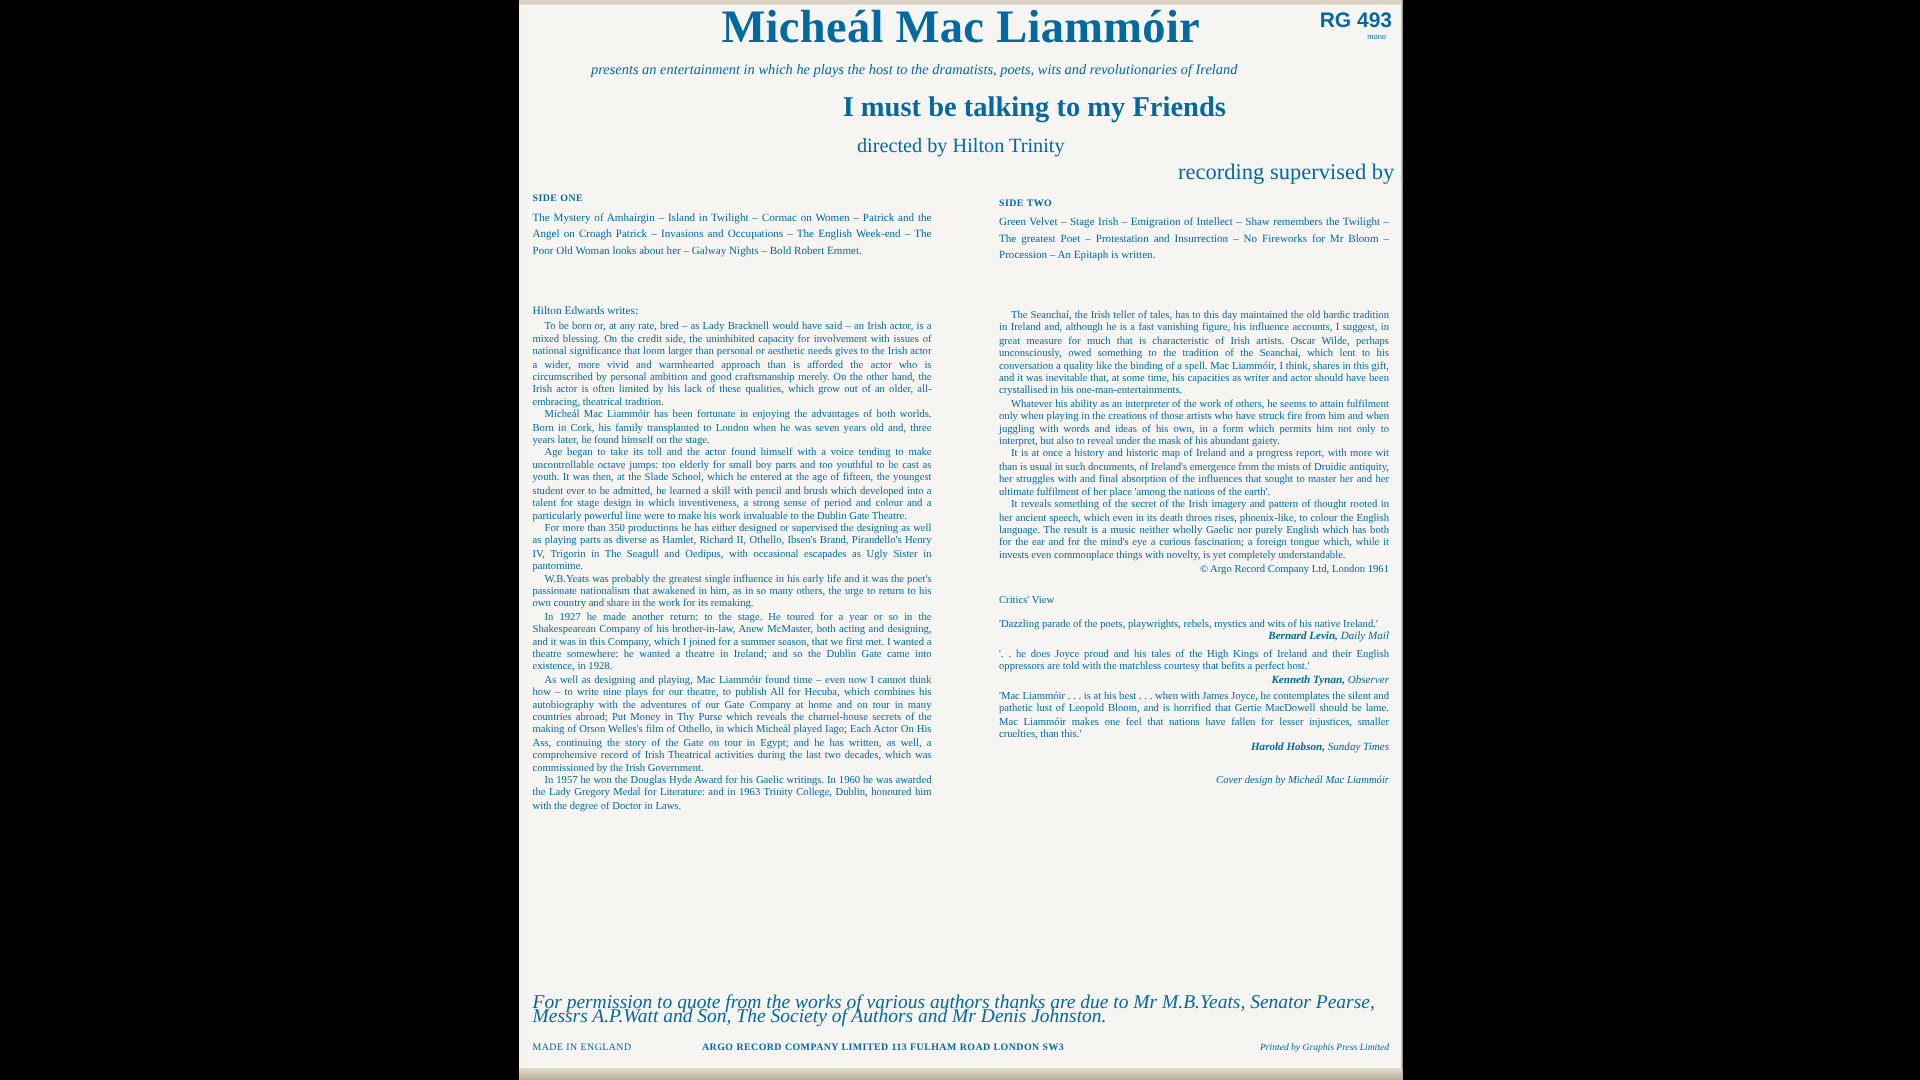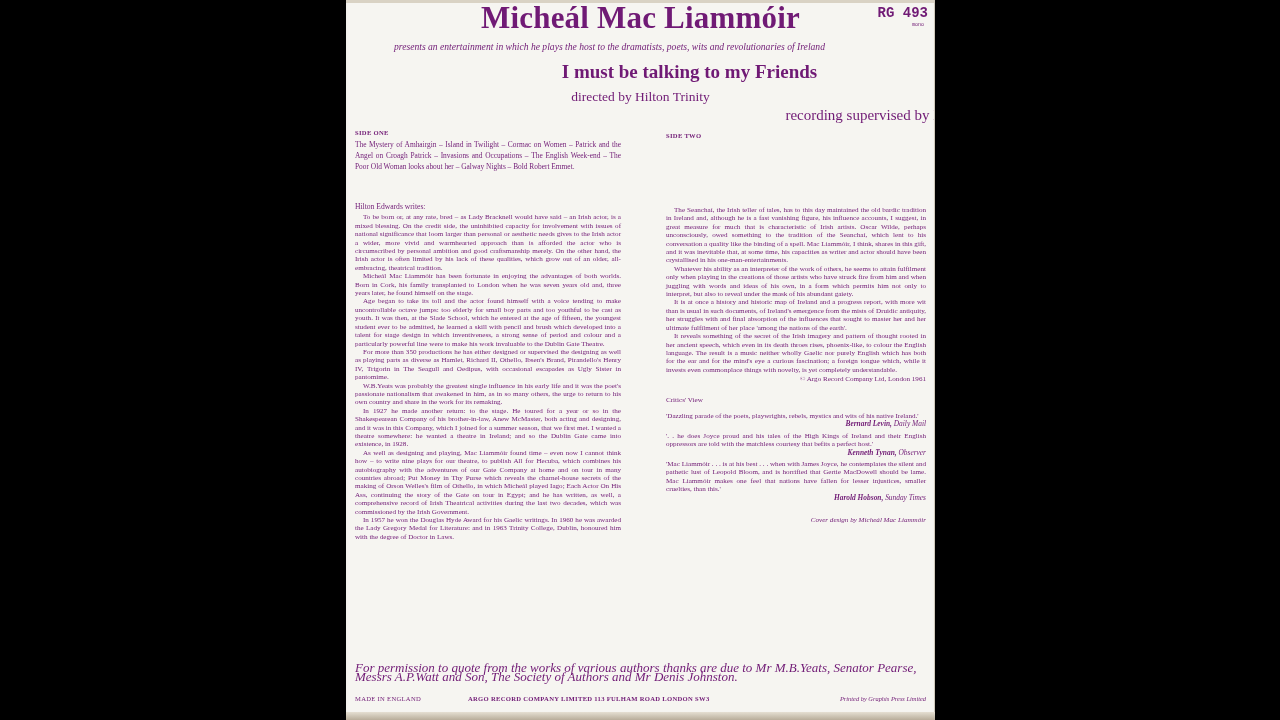--- a/index.html
+++ b/index.html
@@ -2,35 +2,35 @@
 <html><head>
 <meta charset="utf-8">
 <style>
   html, body { margin: 0; padding: 0; }
   body {
     width: 1280px; height: 720px; background: #000; position: relative; overflow: hidden;
     font-family: "Liberation Serif", "DejaVu Serif", serif;
   }
   .sheet {
     position: absolute; left: 346px; top: 0; width: 589px; height: 720px;
-    background: #f6f5f1; color: #701a75; overflow: hidden;
+    background: #f6f5f1; color: #0369a1; overflow: hidden;
     box-shadow: inset 0 -6px 6px -4px #c9c2b4;
   }
   .sheet::after {
     content: ""; position: absolute; left: 0; right: 0; bottom: 0; height: 8px;
     background: linear-gradient(#e5dfd2, #b8ad9a);
   }
   .topline { position: absolute; left: 0; right: 0; top: 0; height: 3px; background: #d9d2c4; }
   .title {
     position: absolute; left: 0; width: 589px; top: 1px; text-align: center;
     font-weight: bold; font-size: 31px; letter-spacing: 0.2px; line-height: 34px;
   }
   .catalog {
     position: absolute; right: 7px; top: 6px; text-align: right;
-    font-family: Liberation Mono, monospace; font-weight: bold; font-size: 14px; line-height: 15px;
+    font-family: Liberation Sans, sans-serif; font-weight: bold; font-size: 14px; line-height: 15px;
   }
   .catalog .mono { display: block; font-size: 5px; font-weight: normal; line-height: 8px; margin-right: 4px; }
   .presents {
     position: absolute; left: 0; width: 527px; top: 41px; text-align: center;
     font-style: italic; font-size: 9.6px; line-height: 12px;
   }
   .subtitle {
     position: absolute; left: 0; width: 687px; top: 60px; text-align: center;
     font-weight: bold; font-size: 19px; line-height: 24px;
   }
@@ -91,20 +91,21 @@
     <p class="ind">Age began to take its toll and the actor found himself with a voice tending to make uncontrollable octave jumps: too elderly for small boy parts and too youthful to be cast as youth. It was then, at the Slade School, which he entered at the age of fifteen, the youngest student ever to be admitted, he learned a skill with pencil and brush which developed into a talent for stage design in which inventiveness, a strong sense of period and colour and a particularly powerful line were to make his work invaluable to the Dublin Gate Theatre.</p>
     <p class="ind">For more than 350 productions he has either designed or supervised the designing as well as playing parts as diverse as Hamlet, Richard II, Othello, Ibsen's Brand, Pirandello's Henry IV, Trigorin in The Seagull and Oedipus, with occasional escapades as Ugly Sister in pantomime.</p>
     <p class="ind">W.B.Yeats was probably the greatest single influence in his early life and it was the poet's passionate nationalism that awakened in him, as in so many others, the urge to return to his own country and share in the work for its remaking.</p>
     <p class="ind">In 1927 he made another return: to the stage. He toured for a year or so in the Shakespearean Company of his brother-in-law, Anew McMaster, both acting and designing, and it was in this Company, which I joined for a summer season, that we first met. I wanted a theatre somewhere: he wanted a theatre in Ireland; and so the Dublin Gate came into existence, in 1928.</p>
     <p class="ind">As well as designing and playing, Mac Liammóir found time – even now I cannot think how – to write nine plays for our theatre, to publish All for Hecuba, which combines his autobiography with the adventures of our Gate Company at home and on tour in many countries abroad; Put Money in Thy Purse which reveals the charnel-house secrets of the making of Orson Welles's film of Othello, in which Micheál played Iago; Each Actor On His Ass, continuing the story of the Gate on tour in Egypt; and he has written, as well, a comprehensive record of Irish Theatrical activities during the last two decades, which was commissioned by the Irish Government.</p>
     <p class="ind">In 1957 he won the Douglas Hyde Award for his Gaelic writings. In 1960 he was awarded the Lady Gregory Medal for Literature: and in 1963 Trinity College, Dublin, honoured him with the degree of Doctor in Laws.</p>
   </div>
 
   <div class="col col-right" style="top:132px;">
     <div class="side-head">SIDE TWO</div>
+    <p class="tracks">Green Velvet – Stage Irish – Emigration of Intellect – Shaw remembers the Twilight – The greatest Poet – Protestation and Insurrection – No Fireworks for Mr Bloom – Procession – An Epitaph is written.</p>
   </div>
 
   <div class="col col-right" style="top:206px;">
     <p class="ind">The Seanchaí, the Irish teller of tales, has to this day maintained the old bardic tradition in Ireland and, although he is a fast vanishing figure, his influence accounts, I suggest, in great measure for much that is characteristic of Irish artists. Oscar Wilde, perhaps unconsciously, owed something to the tradition of the Seanchaí, which lent to his conversation a quality like the binding of a spell. Mac Liammóir, I think, shares in this gift, and it was inevitable that, at some time, his capacities as writer and actor should have been crystallised in his one-man-entertainments.</p>
     <p class="ind">Whatever his ability as an interpreter of the work of others, he seems to attain fulfilment only when playing in the creations of those artists who have struck fire from him and when juggling with words and ideas of his own, in a form which permits him not only to interpret, but also to reveal under the mask of his abundant gaiety.</p>
     <p class="ind">It is at once a history and historic map of Ireland and a progress report, with more wit than is usual in such documents, of Ireland's emergence from the mists of Druidic antiquity, her struggles with and final absorption of the influences that sought to master her and her ultimate fulfilment of her place 'among the nations of the earth'.</p>
     <p class="ind">It reveals something of the secret of the Irish imagery and pattern of thought rooted in her ancient speech, which even in its death throes rises, phoenix-like, to colour the English language. The result is a music neither wholly Gaelic nor purely English which has both for the ear and for the mind's eye a curious fascination; a foreign tongue which, while it invests even commonplace things with novelty, is yet completely understandable.</p>
     <p class="copyright">© Argo Record Company Ltd, London 1961</p>
 
     <p class="crit-head">Critics' View</p>

